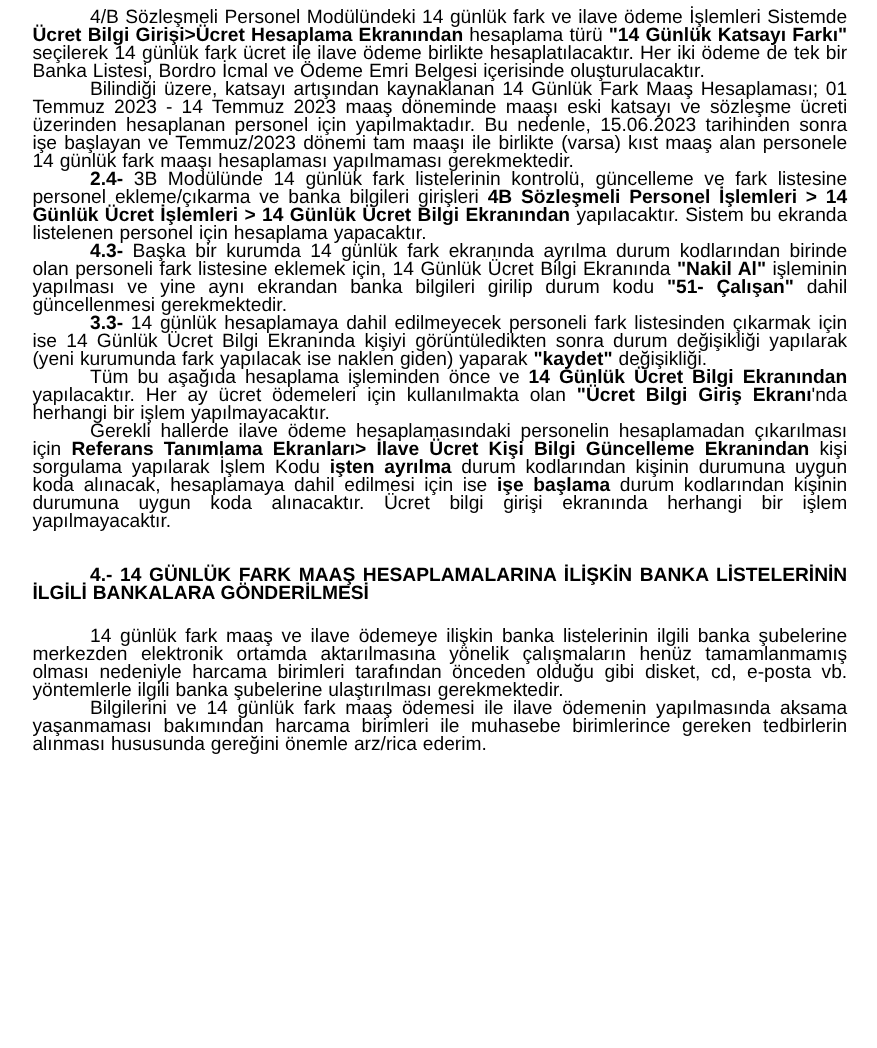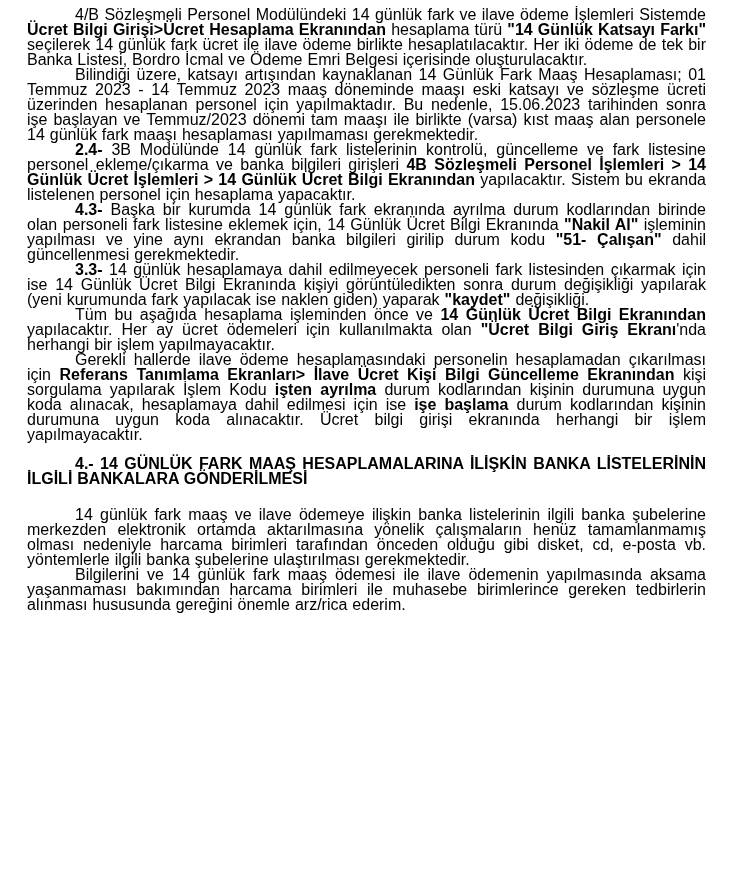--- a/index.html
+++ b/index.html
@@ -26,21 +26,21 @@
     line-height: 15px;
     text-align: justify;
     text-indent: 48px;
     word-spacing: 0.5px;
   }
   .doc-body p.para b {
     font-weight: bold;
   }
   .doc-body p.heading {
     font-weight: bold;
-    margin-top: 14px;
+    margin-top: 30px;
     margin-bottom: 21px;
   }
 </style>
 </head>
 <body>
 
 <main class="page">
   <div class="doc-body" id="doc-body">
       <p class="para"><span>4/B Sözleşmeli Personel Modülündeki 14 günlük fark ve ilave ödeme İşlemleri Sistemde </span><b>Ücret Bilgi Girişi&gt;Ücret Hesaplama Ekranından</b><span> hesaplama türü </span><b>"14 Günlük Katsayı Farkı"</b><span> seçilerek 14 günlük fark ücret ile ilave ödeme birlikte hesaplatılacaktır. Her iki ödeme de tek bir Banka Listesi, Bordro İcmal ve Ödeme Emri Belgesi içerisinde oluşturulacaktır.</span></p>
       <p class="para"><span>Bilindiği üzere, katsayı artışından kaynaklanan 14 Günlük Fark Maaş Hesaplaması; 01 Temmuz 2023 - 14 Temmuz 2023 maaş döneminde maaşı eski katsayı ve sözleşme ücreti üzerinden hesaplanan personel için yapılmaktadır. Bu nedenle, 15.06.2023 tarihinden sonra işe başlayan ve Temmuz/2023 dönemi tam maaşı ile birlikte (varsa) kıst maaş alan personele 14 günlük fark maaşı hesaplaması yapılmaması gerekmektedir.</span></p>

